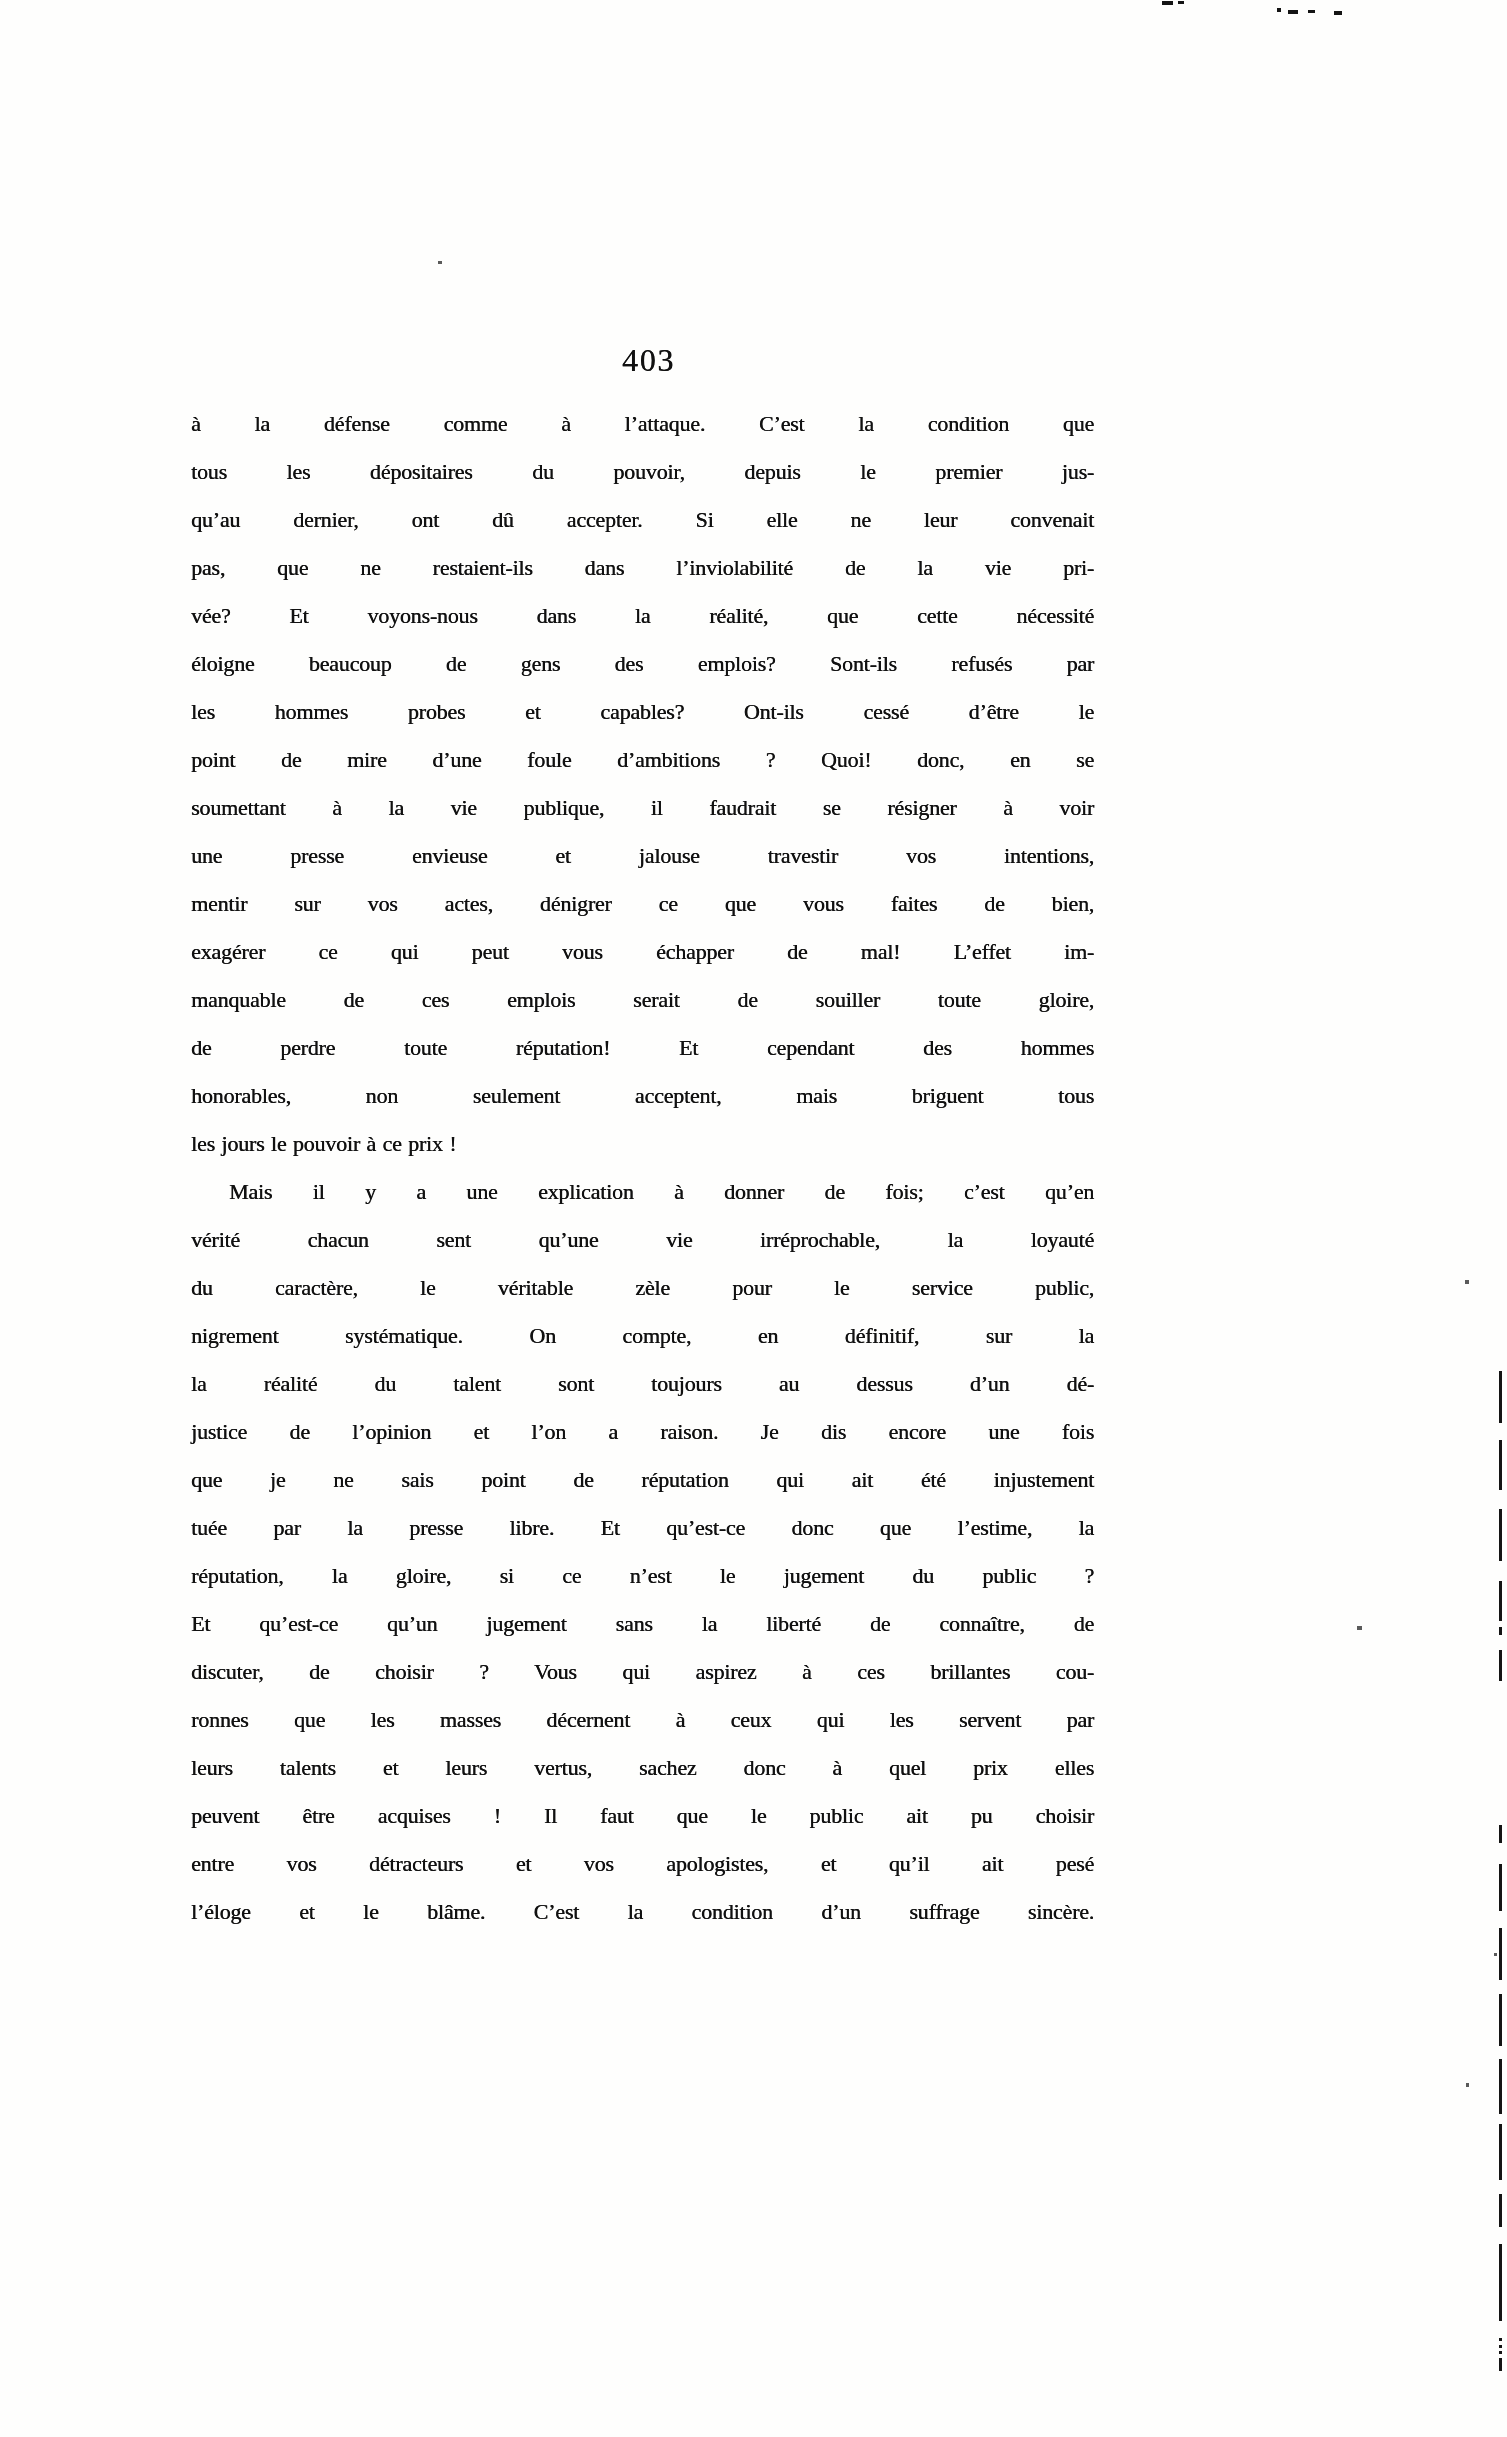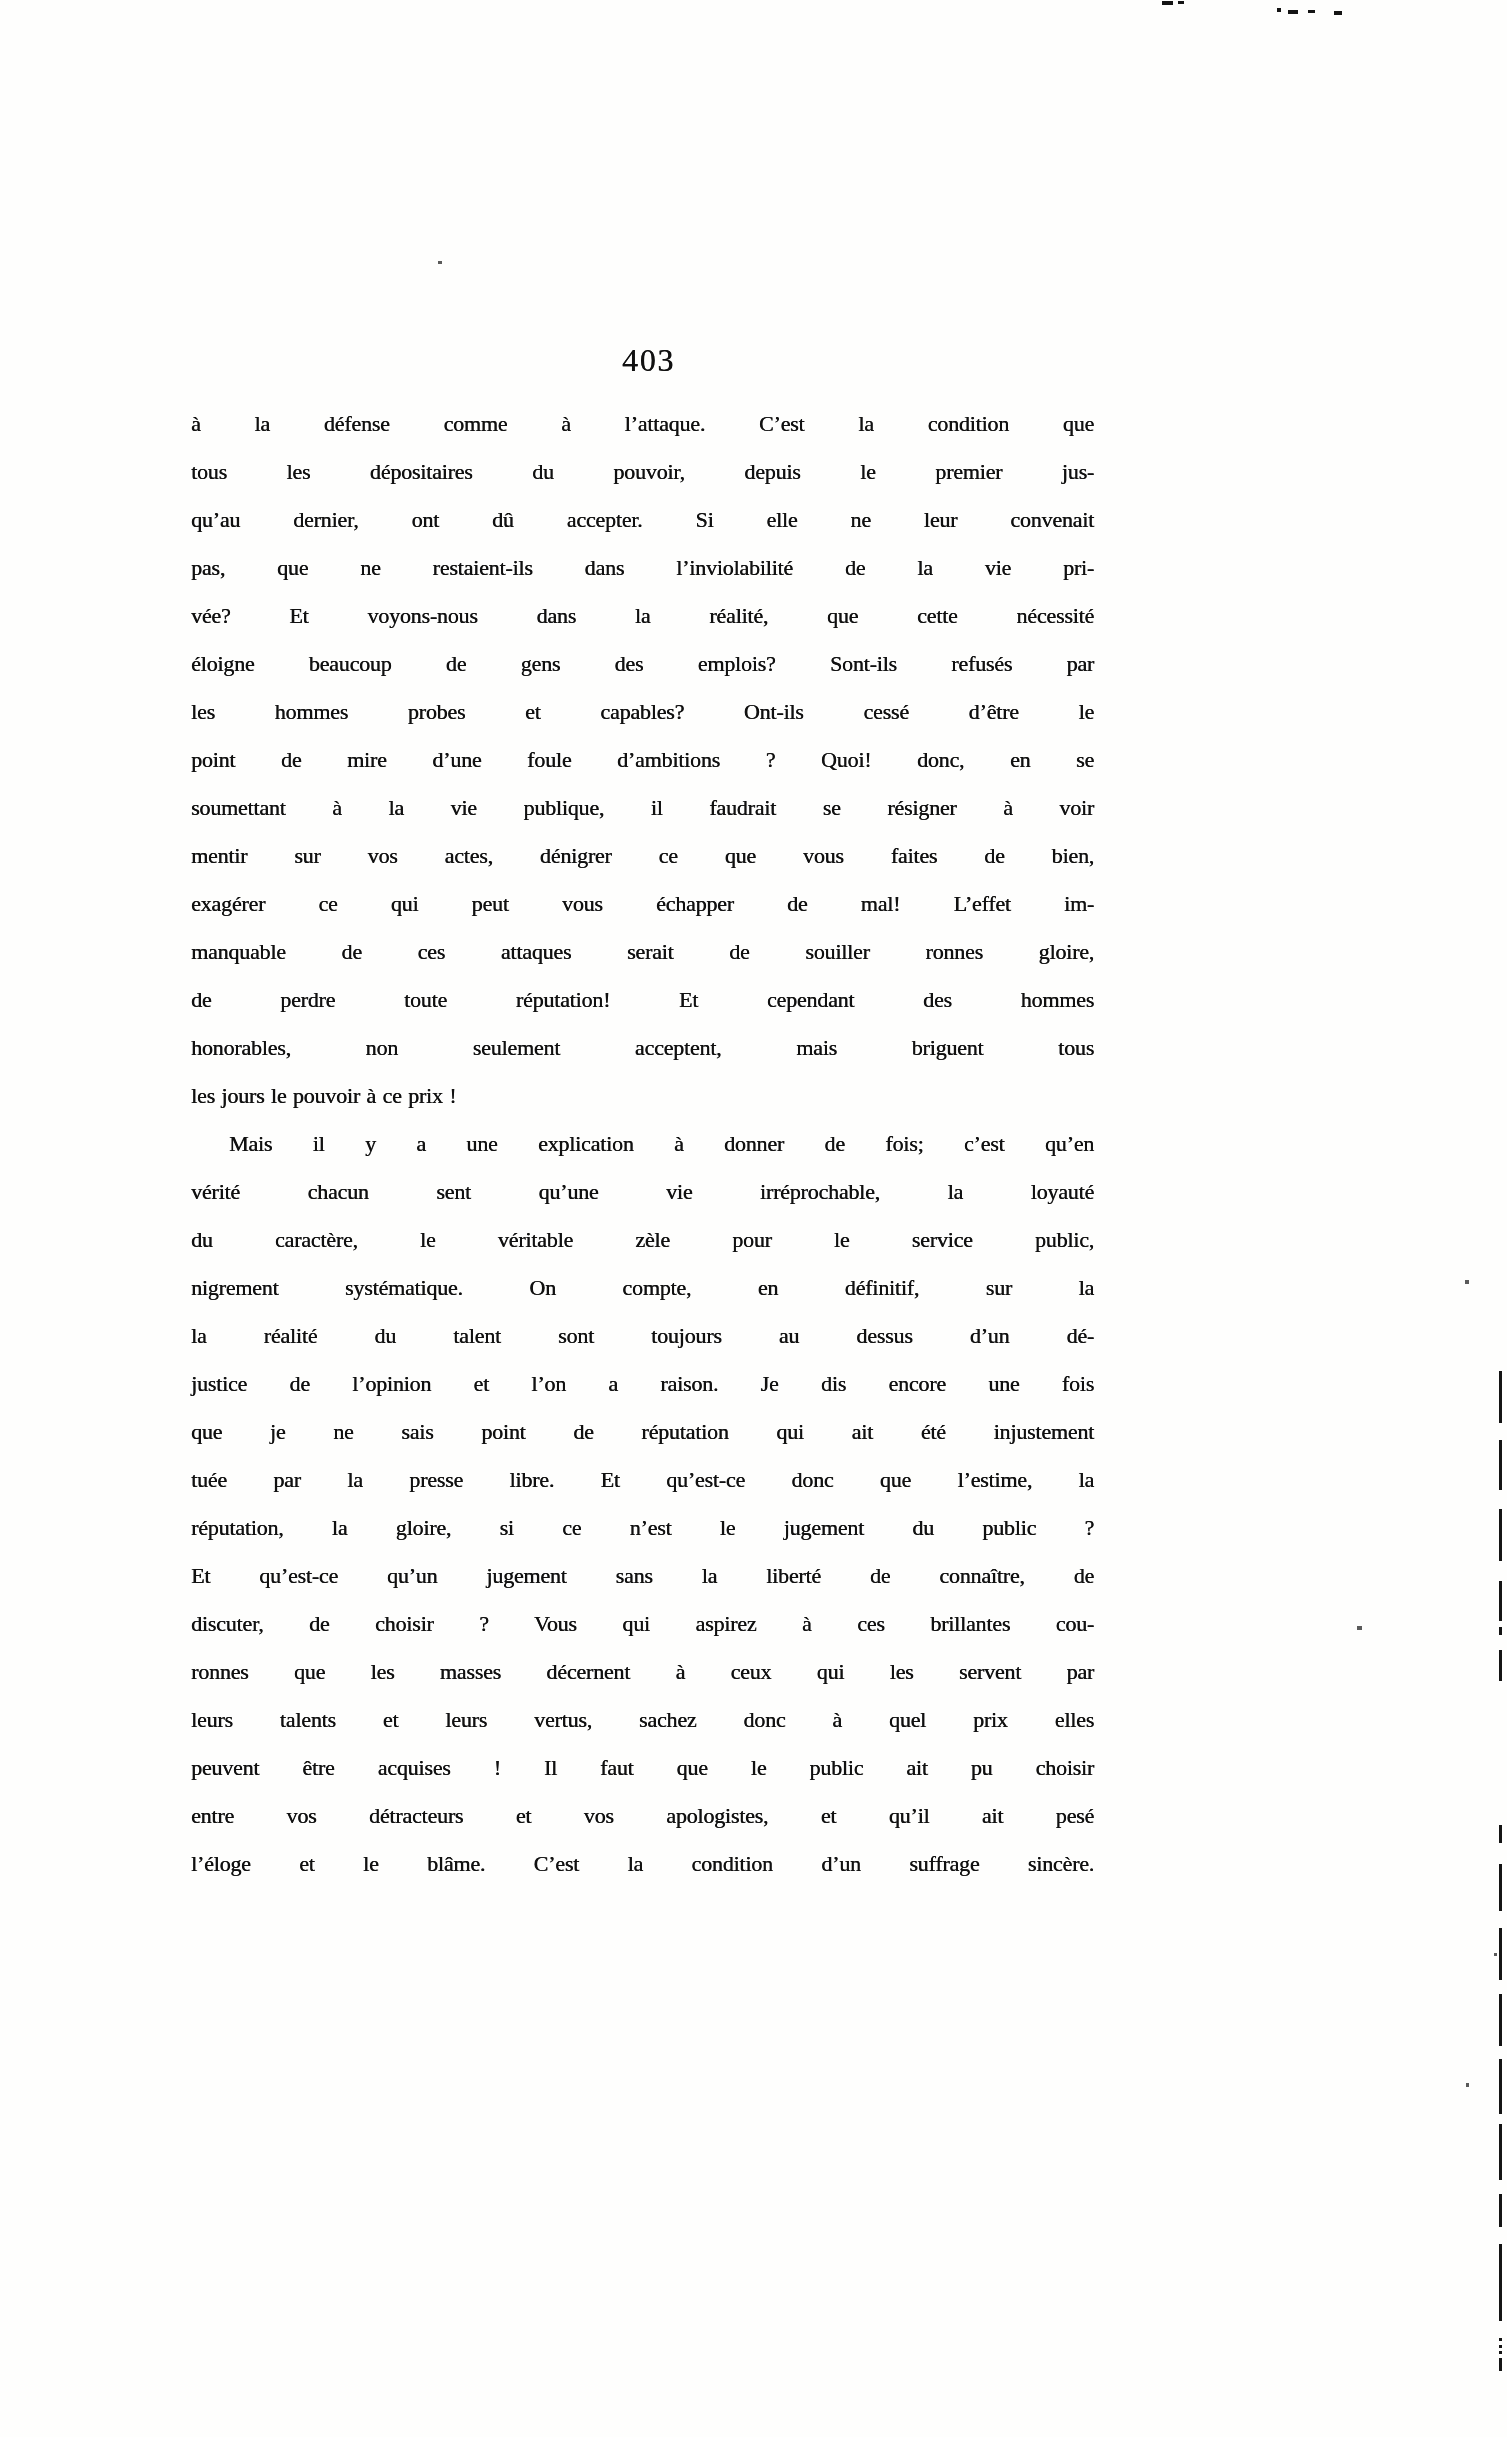--- a/index.html
+++ b/index.html
@@ -60,23 +60,24 @@
   <div class="text-block">
       <div class="line">à la défense comme à l’attaque. C’est la condition que</div>
       <div class="line">tous les dépositaires du pouvoir, depuis le premier jus-</div>
       <div class="line">qu’au dernier, ont dû accepter. Si elle ne leur convenait</div>
       <div class="line">pas, que ne restaient-ils dans l’inviolabilité de la vie pri-</div>
       <div class="line">vée? Et voyons-nous dans la réalité, que cette nécessité</div>
       <div class="line">éloigne beaucoup de gens des emplois? Sont-ils refusés par</div>
       <div class="line">les hommes probes et capables? Ont-ils cessé d’être le</div>
       <div class="line">point de mire d’une foule d’ambitions ? Quoi! donc, en se</div>
       <div class="line">soumettant à la vie publique, il faudrait se résigner à voir</div>
+      <div class="line">une presse envieuse et jalouse travestir vos intentions,</div>
       <div class="line">mentir sur vos actes, dénigrer ce que vous faites de bien,</div>
       <div class="line">exagérer ce qui peut vous échapper de mal! L’effet im-</div>
-      <div class="line">manquable de ces attaques serait de souiller ronnes gloire,</div>
+      <div class="line">manquable de ces emplois serait de souiller toute gloire,</div>
       <div class="line">de perdre toute réputation! Et cependant des hommes</div>
       <div class="line">honorables, non seulement acceptent, mais briguent tous</div>
       <div class="line rag">les jours le pouvoir à ce prix !</div>
       <div class="line" style="text-indent: 38px;">Mais il y a une explication à donner de fois; c’est qu’en</div>
       <div class="line">vérité chacun sent qu’une vie irréprochable, la loyauté</div>
       <div class="line">du caractère, le véritable zèle pour le service public,</div>
       <div class="line">nigrement systématique. On compte, en définitif, sur la</div>
       <div class="line">la réalité du talent sont toujours au dessus d’un dé-</div>
       <div class="line">justice de l’opinion et l’on a raison. Je dis encore une fois</div>
       <div class="line">que je ne sais point de réputation qui ait été injustement</div>

